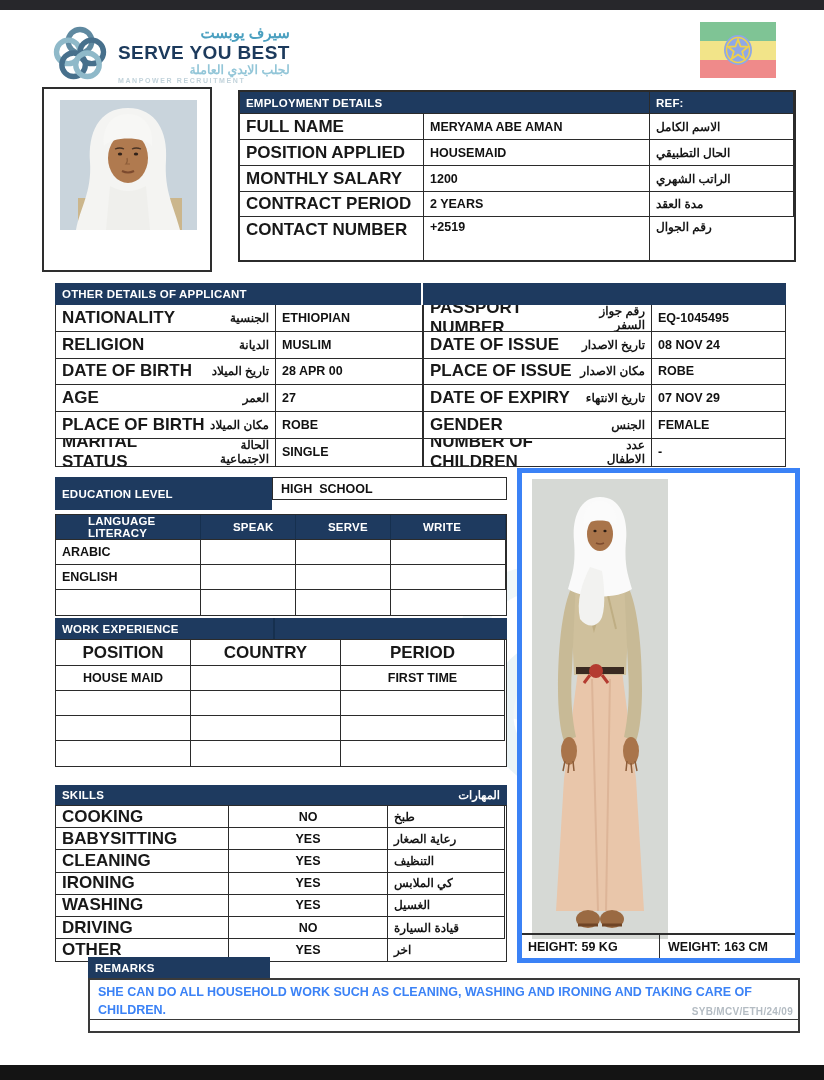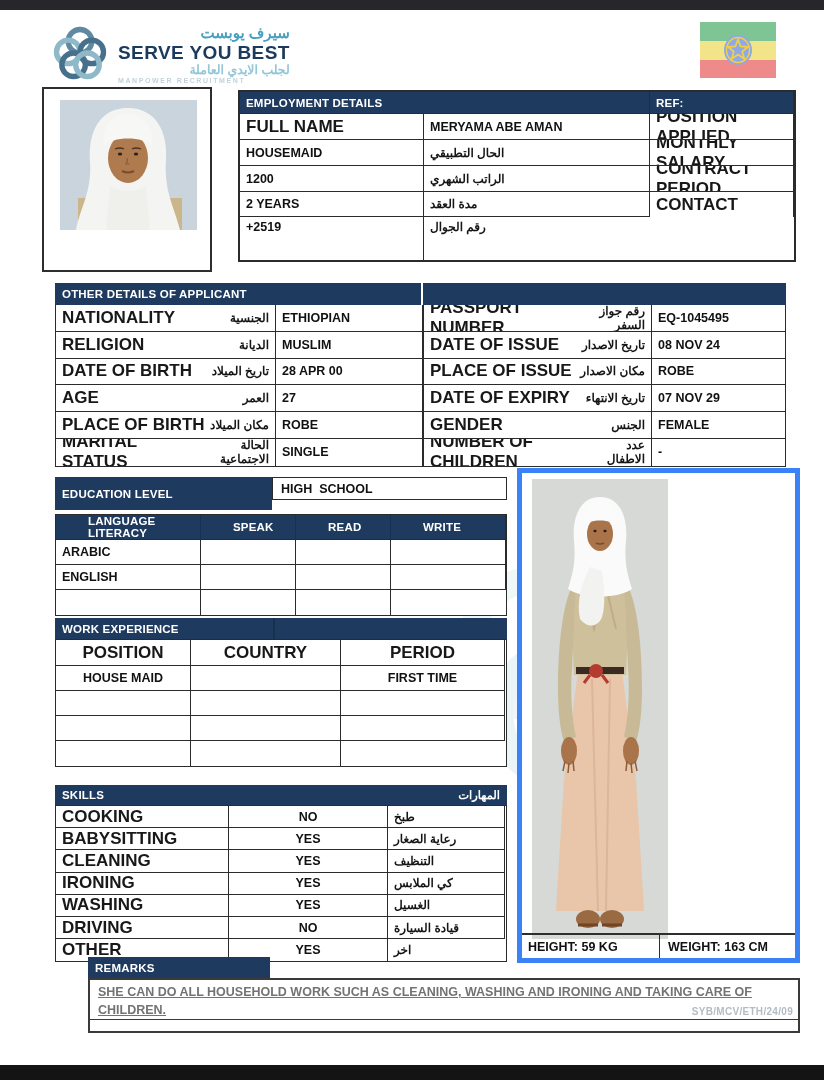--- a/index.html
+++ b/index.html
@@ -81,21 +81,21 @@
   
   .body-box { position:absolute; left:517px; top:468px; width:283px; height:495px; border:5px solid #3b82f6; background:#fff; }
   .body-box svg.photo { position:absolute; left:10px; top:6px; }
   .phys { position:absolute; left:0; bottom:0; width:100%; height:25px; border-top:2px solid #2e2e2e; display:flex; }
   .phys .p1 { width:138px; border-right:1.5px solid #2e2e2e; display:flex; align-items:center; padding:0 6px; }
   .phys .p2 { flex:1; display:flex; align-items:center; padding:0 8px; }
 
   
   .remarks-tab { position:absolute; left:88px; top:957px; width:182px; height:21px; display:flex; align-items:center; padding:0 7px; }
   .remarks-box { position:absolute; left:88px; top:978px; width:712px; height:55px; border:2px solid #3a3a3a; background:#fff; }
-  .remarks-text { padding:3px 8px; font-size:12.5px; font-weight:bold; color:#737373; line-height:1.45;text-decoration:underline; }
+  .remarks-text { padding:3px 8px; font-size:12.5px; font-weight:bold; color:#3b82f6; line-height:1.45; }
   .remarks-line { position:absolute; left:0; top:39px; width:100%; border-top:1.5px solid #3a3a3a; }
   .doc-code { position:absolute; right:5px; top:26px; font-size:10px; font-weight:bold; color:#b4bcc3; letter-spacing:.3px; }
 </style>
 </head>
 <body>
 
 <div class="page">
   <div class="topbar"></div>
   <div class="bottombar"></div>
 
@@ -153,20 +153,21 @@
       <path d="M50 86 Q68 96 86 86 L90 130 L46 130 Z" fill="#efefec"></path>
     </svg>
   </div>
 
   <div class="emp">
     <div class="cell navy hcell span2">EMPLOYMENT DETAILS</div>
     <div class="cell navy hcell">REF:</div>
 
     <div class="cell lab">FULL NAME</div>
     <div class="cell val">MERYAMA ABE AMAN</div>
+    <div class="cell ar" dir="rtl">الاسم الكامل</div>
 
     <div class="cell lab">POSITION APPLIED</div>
     <div class="cell val">HOUSEMAID</div>
     <div class="cell ar" dir="rtl">الحال التطبيقي</div>
 
     <div class="cell lab">MONTHLY SALARY</div>
     <div class="cell val">1200</div>
     <div class="cell ar" dir="rtl">الراتب الشهري</div>
 
     <div class="cell lab">CONTRACT PERIOD</div>
@@ -250,21 +251,21 @@
       </div>
     </div>
   </div>
 
   <div class="edu-tab navy hcell">EDUCATION LEVEL</div>
   <div class="edu-val val">HIGH  SCHOOL</div>
 
   <div class="lang">
     <div class="cell navy hcell">LANGUAGE LITERACY</div>
     <div class="cell navy hcell">SPEAK</div>
-    <div class="cell navy hcell">READ</div>
+    <div class="cell navy hcell">SERVE</div>
     <div class="cell navy hcell">WRITE</div>
 
     <div class="cell val">ARABIC</div>
     <div class="cell"></div>
     <div class="cell"></div>
     <div class="cell"></div>
 
     <div class="cell val">ENGLISH</div>
     <div class="cell"></div>
     <div class="cell"></div>

